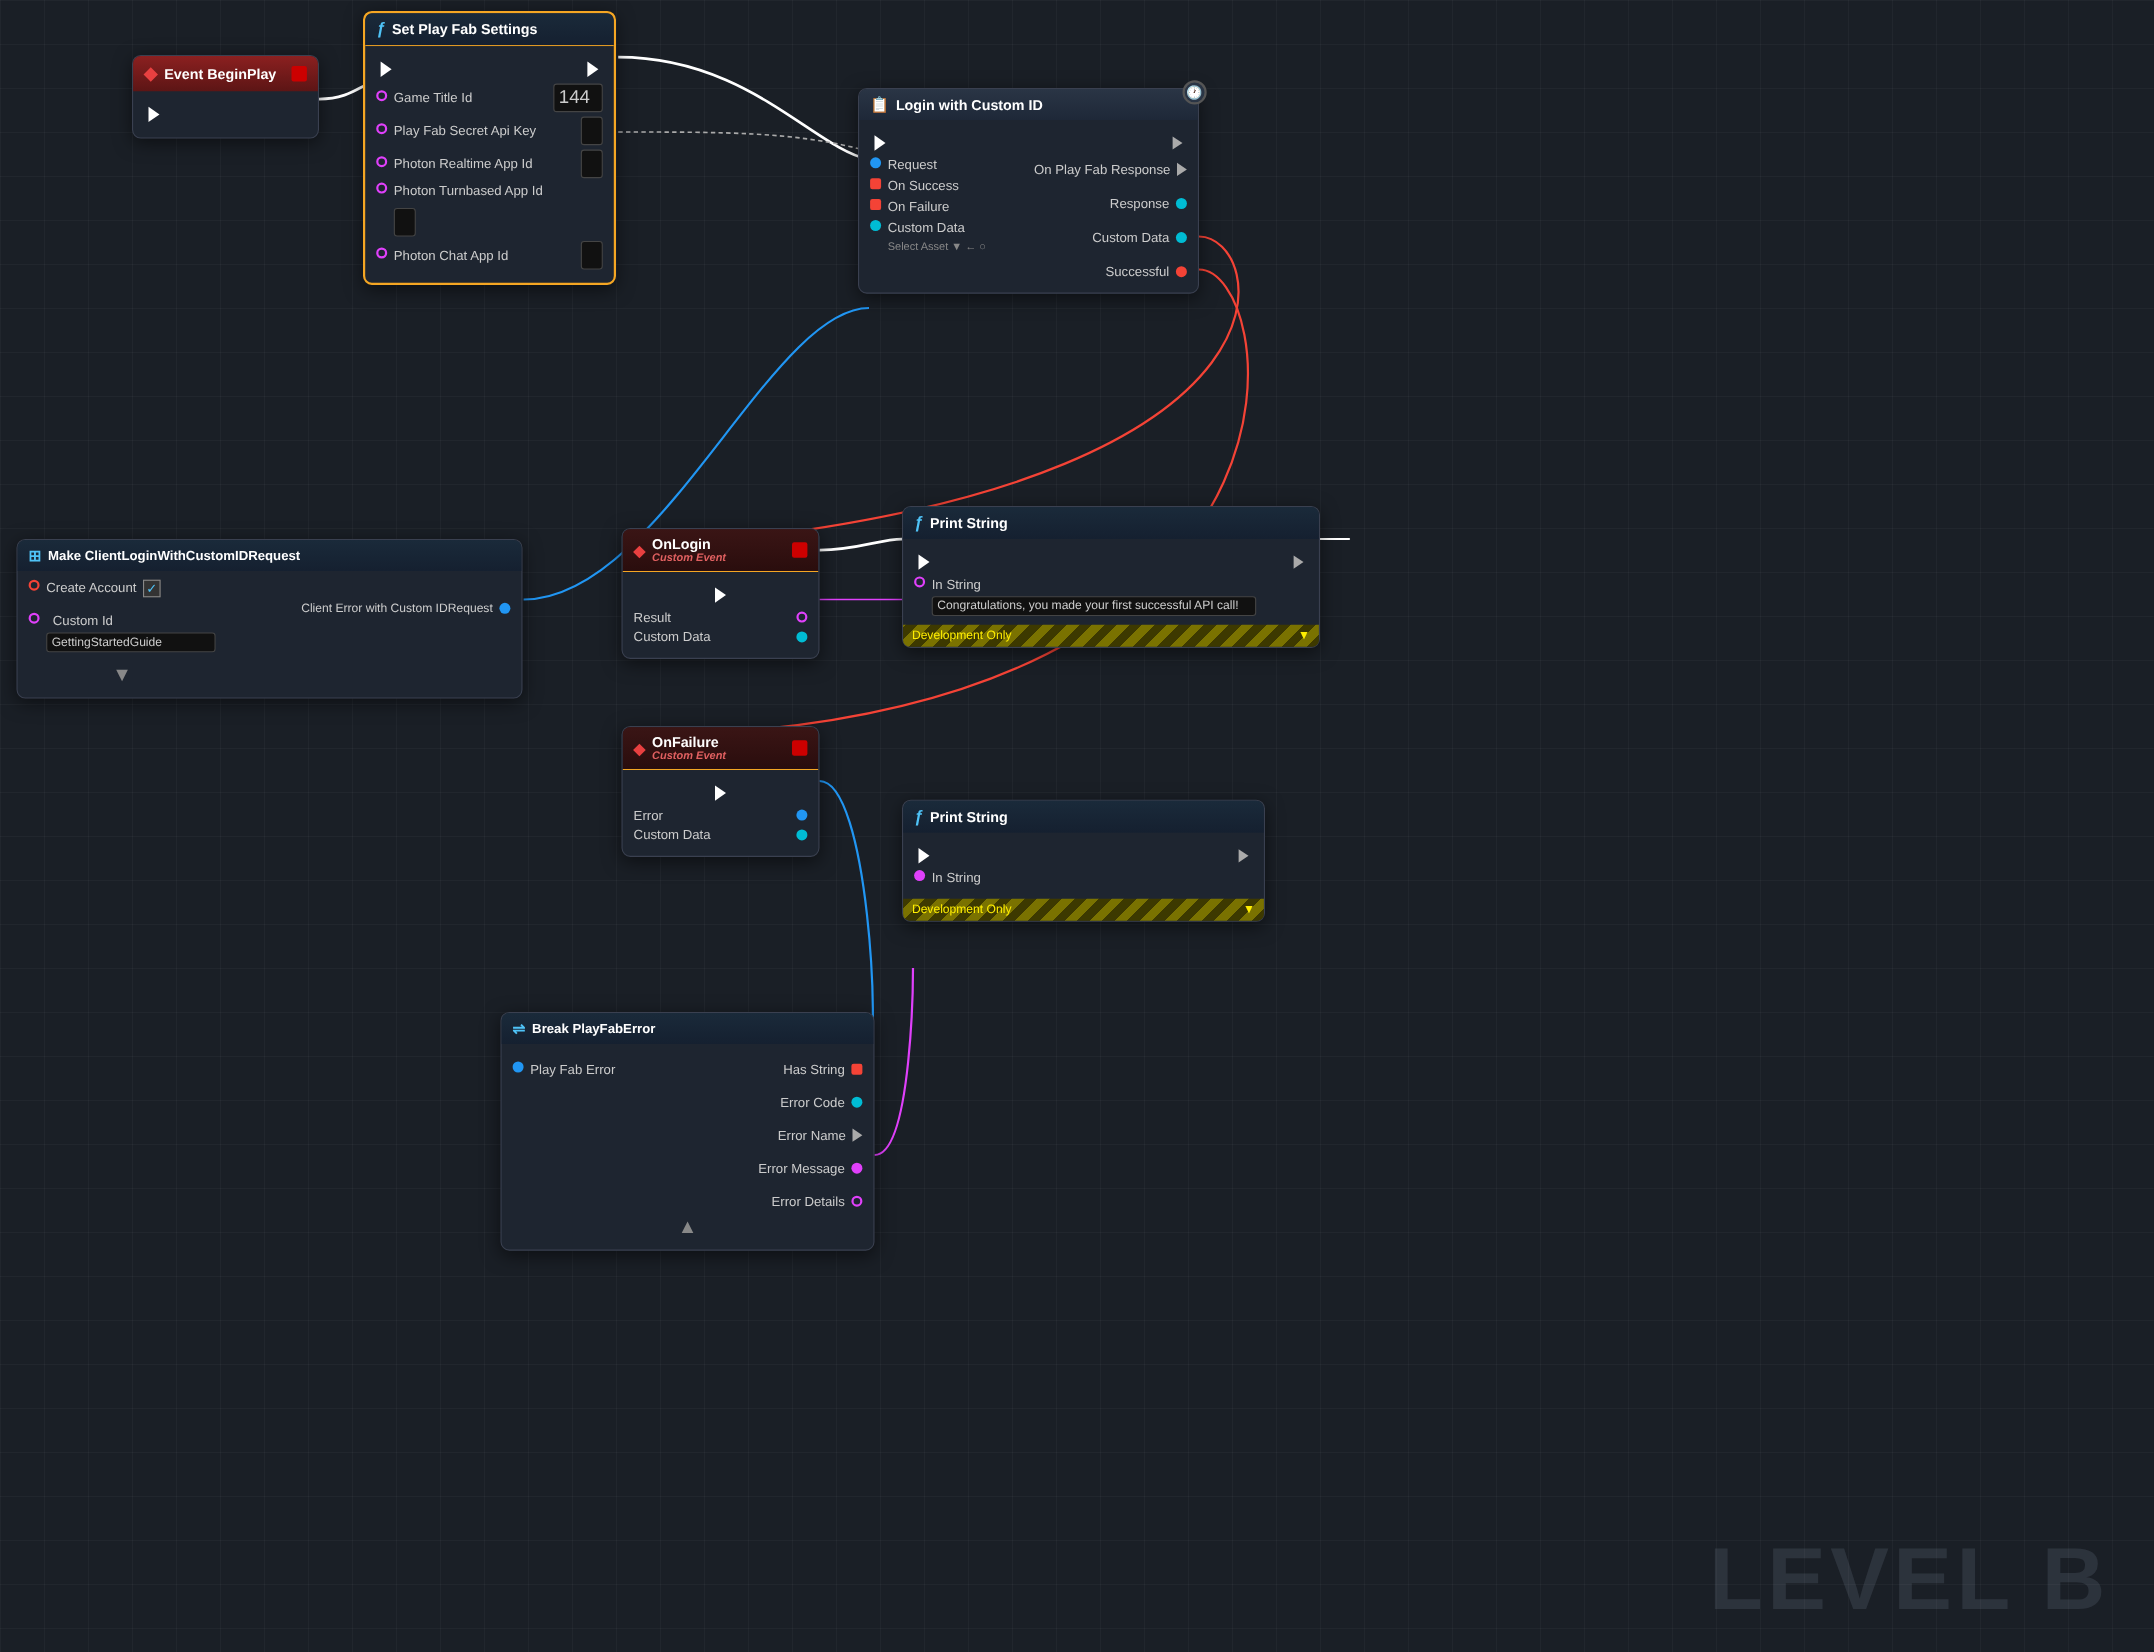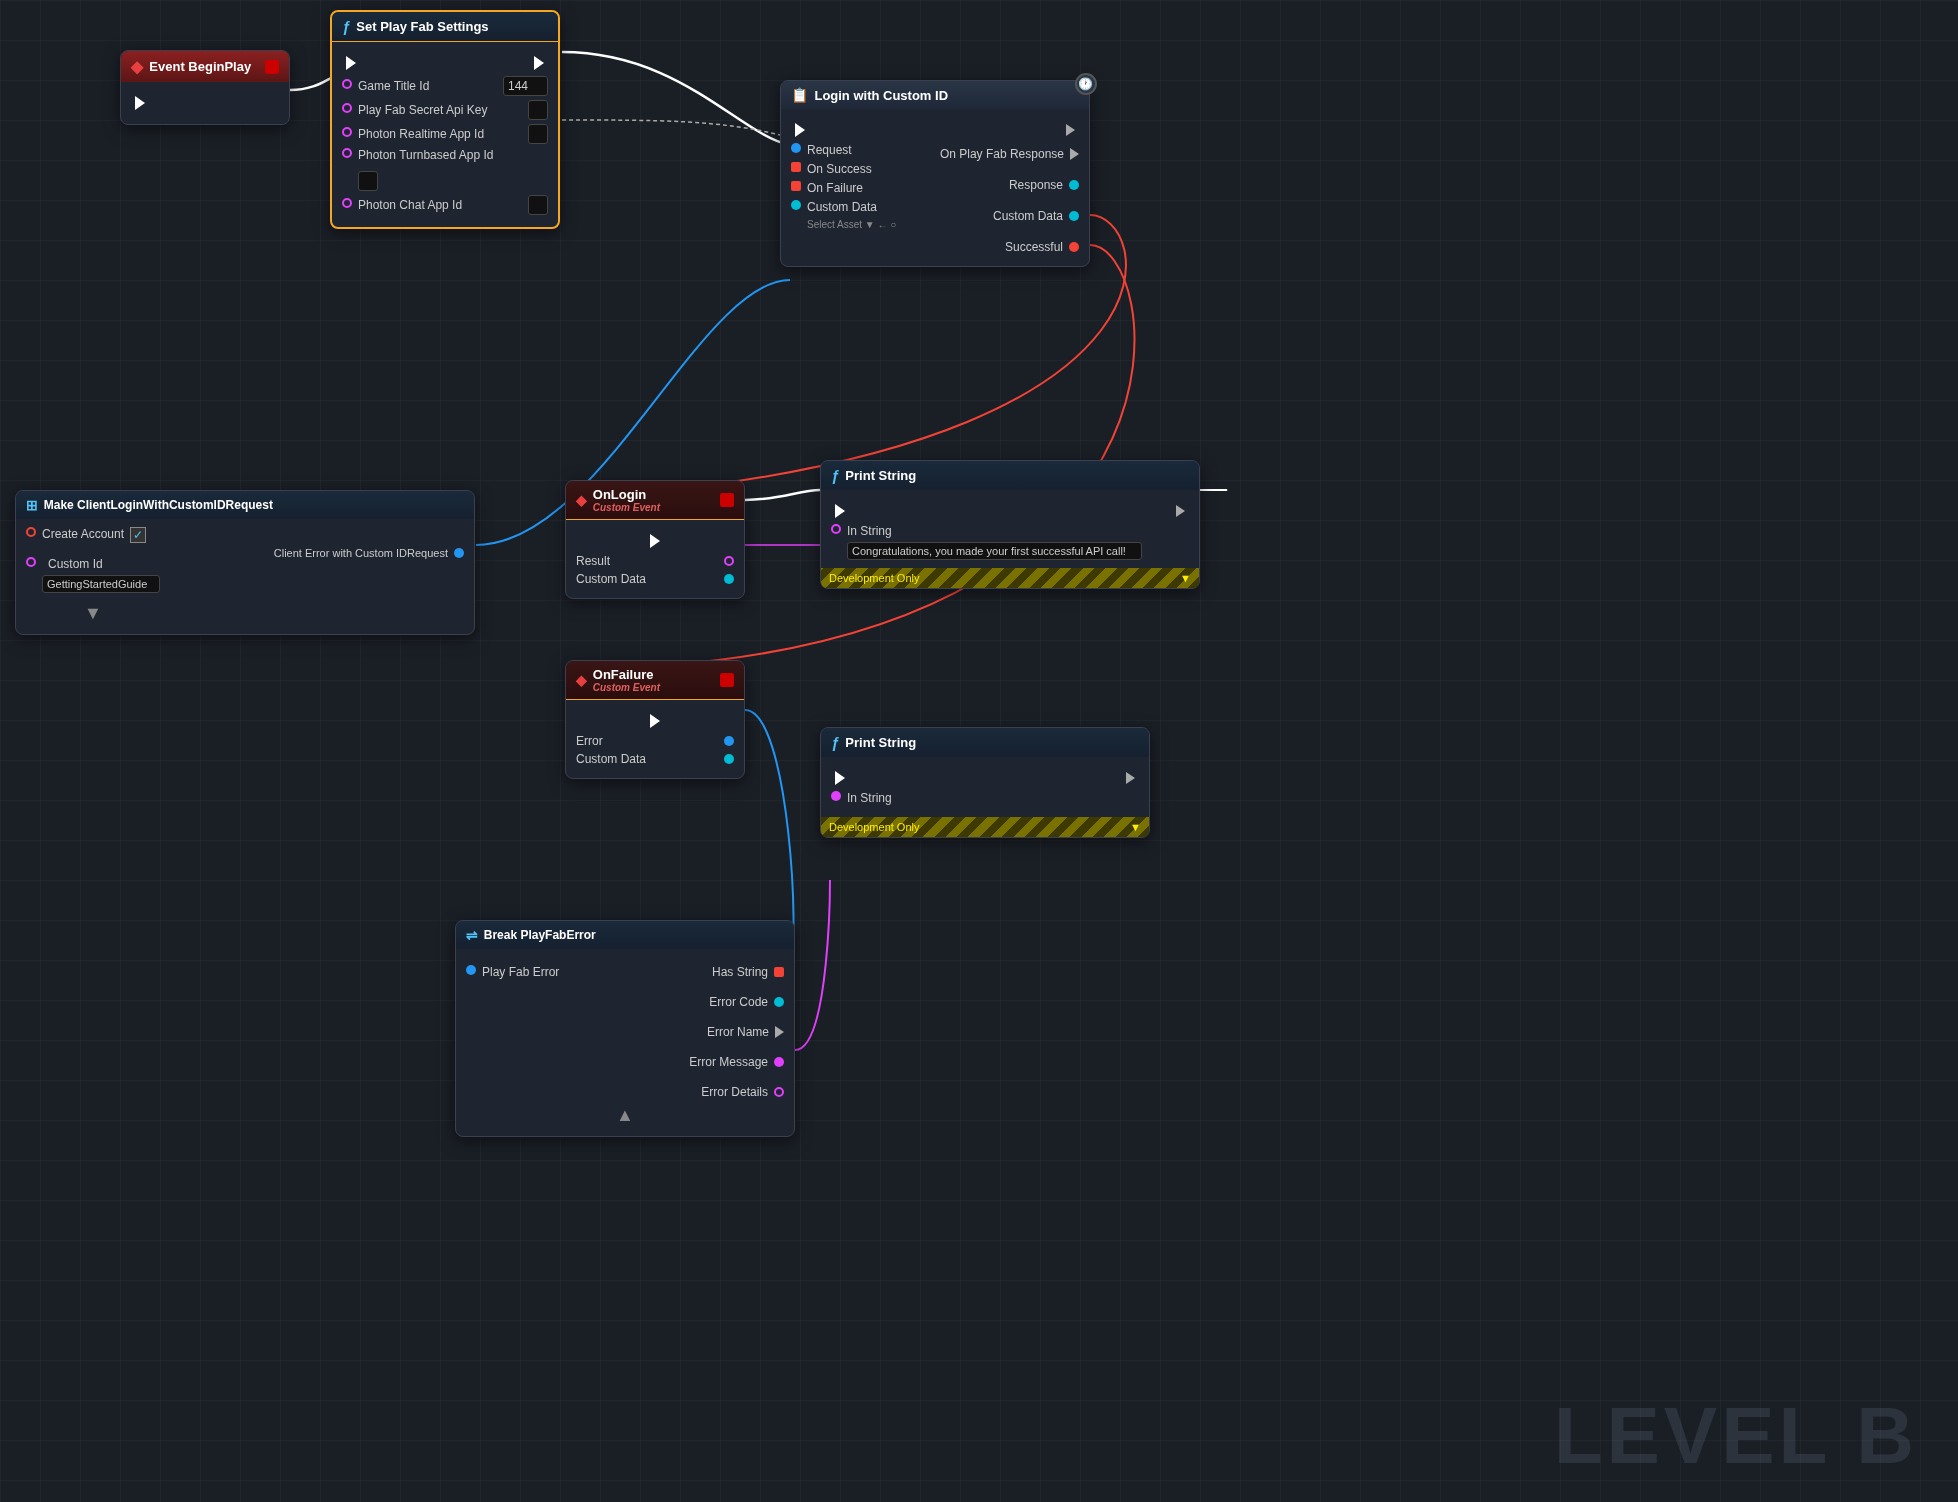--- a/index.html
+++ b/index.html
@@ -110,21 +110,21 @@
     }
 
     .node-label { font-size: 12px; color: #ccc; }
 
     .input-field {
       background: #111;
       border: 1px solid #444;
       border-radius: 3px;
       padding: 2px 4px;
       color: #ccc;
-      font-size: 12px;
+      font-size: 17px;
       width: 60px;
     }
 
     .input-field-wide {
       background: #111;
       border: 1px solid #444;
       border-radius: 3px;
       padding: 2px 4px;
       color: #ccc;
       font-size: 11px;
@@ -484,21 +484,21 @@
           <span class="node-label">Create Account</span>
           <div style="width:16px;height:16px;background:#333;border:1px solid #888;display:flex;align-items:center;justify-content:center;">
             <span style="color:#4fc3f7; font-size:12px;">✓</span>
           </div>
         </div>
         <div style="margin-top:6px;">
           <div class="node-row-left">
             <span class="pin pin-border-pink" style="margin-right:6px;"></span>
             <span class="node-label">Custom Id</span>
           </div>
-          <input class="input-field-wide" style="margin-left: 16px; margin-top: 4px; width: 118px;" value="GettingStartedGuide">
+          <input class="input-field-wide" style="margin-left: 16px; margin-top: 4px; width: 154px;" value="GettingStartedGuide">
         </div>
         <div class="arrow-down">▼</div>
       </div>
       <div class="right-col" style="justify-content:center; margin-top:16px;">
         <div class="node-row" style="justify-content:flex-end; gap:6px;">
           <span class="node-label node-label-right" style="font-size:11px;">Client Error with Custom IDRequest</span>
           <span class="pin pin-blue"></span>
         </div>
       </div>
     </div>

